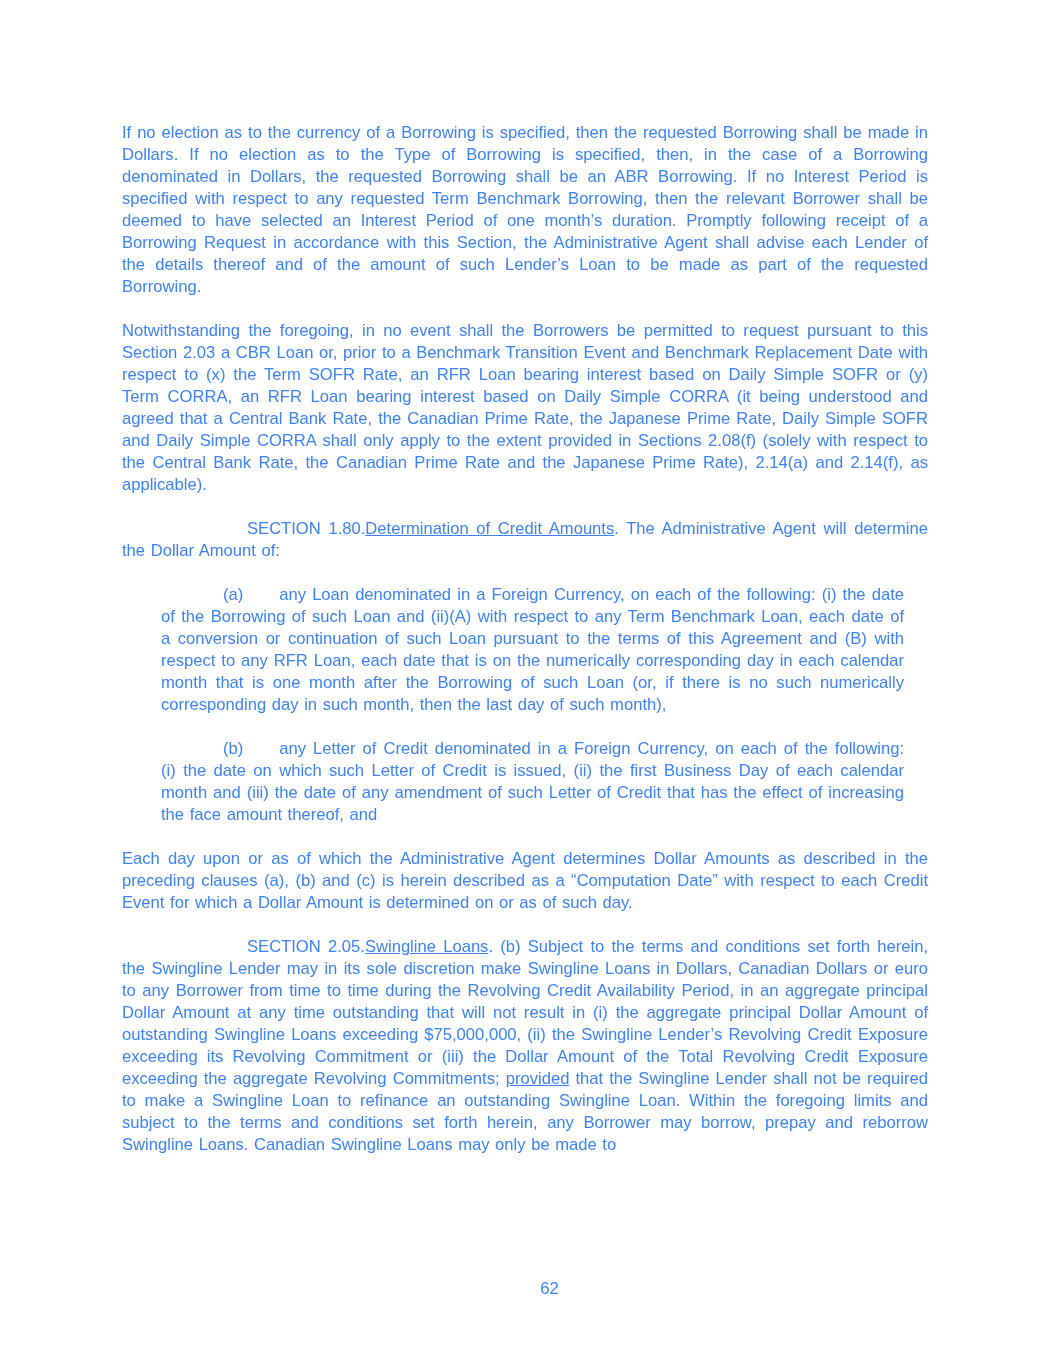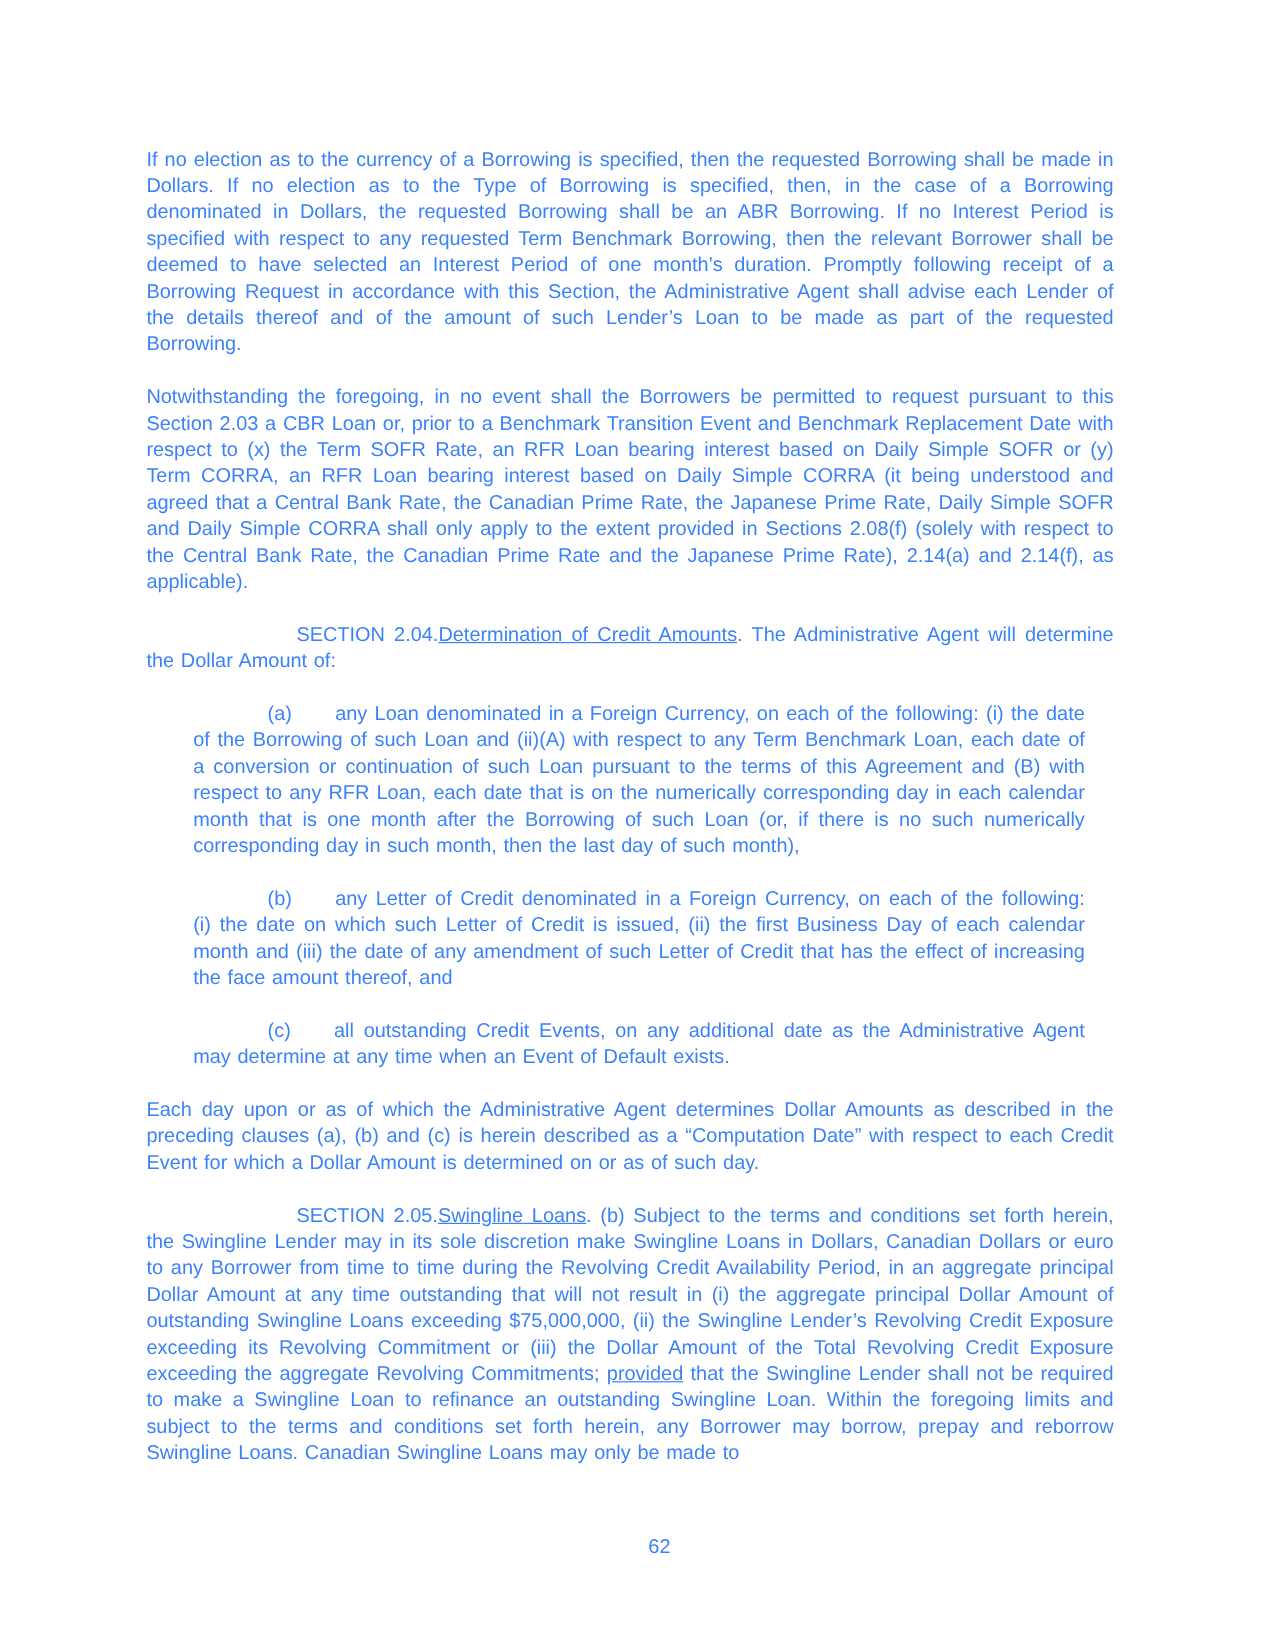--- a/index.html
+++ b/index.html
@@ -55,23 +55,22 @@
     line-height: 22px;
   }
 </style>
 </head>
 <body>
 
 <div class="page">
   <div class="content">
       <p class="para body"><span>If no election as to the currency of a Borrowing is specified, then the requested Borrowing shall be made in Dollars.  If no election as to the Type of Borrowing is specified, then, in the case of a Borrowing denominated in Dollars, the requested Borrowing shall be an ABR Borrowing.  If no Interest Period is specified with respect to any requested Term Benchmark Borrowing, then the relevant Borrower shall be deemed to have selected an Interest Period of one month’s duration.  Promptly following receipt of a Borrowing Request in accordance with this Section, the Administrative Agent shall advise each Lender of the details thereof and of the amount of such Lender’s Loan to be made as part of the requested Borrowing.</span></p>
       <p class="para body"><span>Notwithstanding the foregoing, in no event shall the Borrowers be permitted to request pursuant to this Section 2.03 a CBR Loan or, prior to a Benchmark Transition Event and Benchmark Replacement Date with respect to (x) the Term SOFR Rate, an RFR Loan bearing interest based on Daily Simple SOFR or (y) Term CORRA, an RFR Loan bearing interest based on Daily Simple CORRA (it being understood and agreed that a Central Bank Rate, the Canadian Prime Rate, the Japanese Prime Rate, Daily Simple SOFR and Daily Simple CORRA shall only apply to the extent provided in Sections 2.08(f) (solely with respect to the Central Bank Rate, the Canadian Prime Rate and the Japanese Prime Rate), 2.14(a) and 2.14(f), as applicable).</span></p>
-      <p class="para section"><span>SECTION 2.04.</span><span class="u">Determination of Credit Amounts</span><span>.  The Administrative Agent will determine the Dollar Amount of:</span></p>
+      <p class="para section"><span>SECTION 1.80.</span><span class="u">Determination of Credit Amounts</span><span>.  The Administrative Agent will determine the Dollar Amount of:</span></p>
       <p class="para subpara"><span class="label">(a)</span><span>any Loan denominated in a Foreign Currency, on each of the following: (i) the date of the Borrowing of such Loan and (ii)(A) with respect to any Term Benchmark Loan, each date of a conversion or continuation of such Loan pursuant to the terms of this Agreement and (B) with respect to any RFR Loan, each date that is on the numerically corresponding day in each calendar month that is one month after the Borrowing of such Loan (or, if there is no such numerically corresponding day in such month, then the last day of such month),</span></p>
       <p class="para subpara"><span class="label">(b)</span><span>any Letter of Credit denominated in a Foreign Currency, on each of the following: (i) the date on which such Letter of Credit is issued, (ii) the first Business Day of each calendar month and (iii) the date of any amendment of such Letter of Credit that has the effect of increasing the face amount thereof, and</span></p>
-      <p class="para subpara"><span class="label">(c)</span><span>all outstanding Credit Events, on any additional date as the Administrative Agent may determine at any time when an Event of Default exists.</span></p>
       <p class="para body"><span>Each day upon or as of which the Administrative Agent determines Dollar Amounts as described in the preceding clauses (a), (b) and (c) is herein described as a “Computation Date” with respect to each Credit Event for which a Dollar Amount is determined on or as of such day.</span></p>
       <p class="para section"><span>SECTION 2.05.</span><span class="u">Swingline Loans</span><span>.  (b) Subject to the terms and conditions set forth herein, the Swingline Lender may in its sole discretion make Swingline Loans in Dollars, Canadian Dollars or euro to any Borrower from time to time during the Revolving Credit Availability Period, in an aggregate principal Dollar Amount at any time outstanding that will not result in (i) the aggregate principal Dollar Amount of outstanding Swingline Loans exceeding $75,000,000, (ii) the Swingline Lender’s Revolving Credit Exposure exceeding its Revolving Commitment or (iii) the Dollar Amount of the Total Revolving Credit Exposure exceeding the aggregate Revolving Commitments; </span><span class="u">provided</span><span> that the Swingline Lender shall not be required to make a Swingline Loan to refinance an outstanding Swingline Loan.  Within the foregoing limits and subject to the terms and conditions set forth herein, any Borrower may borrow, prepay and reborrow Swingline Loans.  Canadian Swingline Loans may only be made to</span></p>
     </div>
   <div class="footer">
     <span>62</span>
   </div>
 </div>
 
 </body></html>

